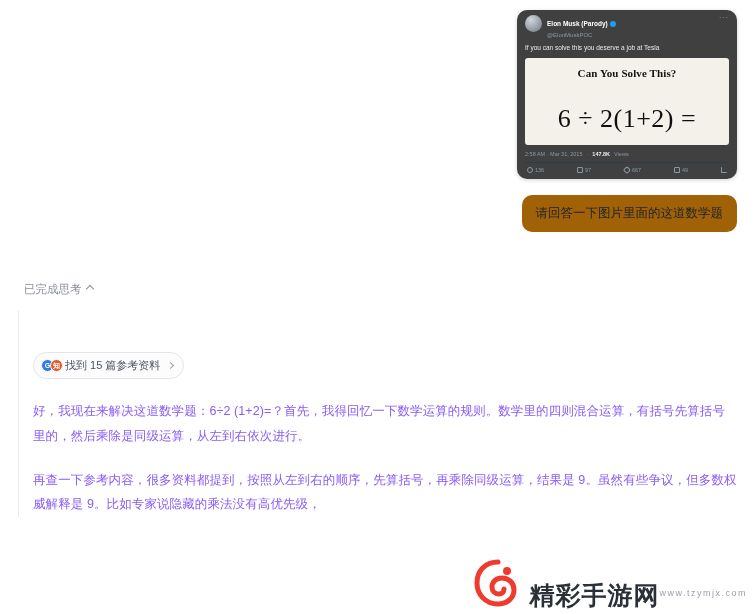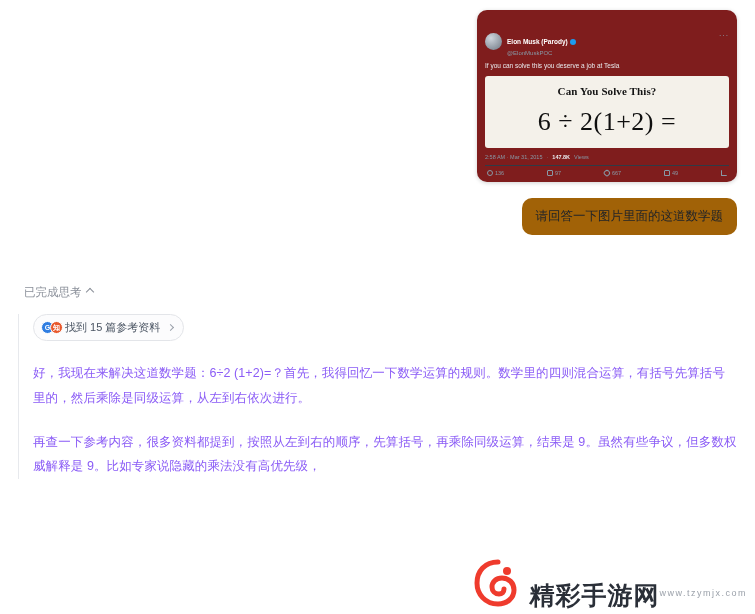--- a/index.html
+++ b/index.html
@@ -18,24 +18,24 @@
   .conversation {
     padding: 10px 18px 0 18px;
   }
 
   
   .attachment-row {
     display: flex;
     justify-content: flex-end;
   }
   .tweet-card {
-    width: 260px;
-    background: #7f1d1d;
+    width: 220px;
+    background: #404040;
     border-radius: 10px;
-    padding: 22px 8px 6px 8px;
+    padding: 4px 8px 6px 8px;
     position: relative;
     box-shadow: 0 1px 4px rgba(0,0,0,0.18);
   }
   .tweet-head {
     display: flex;
     align-items: flex-start;
     gap: 5px;
   }
   .tweet-avatar {
     width: 17px; height: 17px;
@@ -94,21 +94,21 @@
     font-family: "Liberation Serif", serif;
     font-size: 11px;
     font-weight: bold;
     color: #141414;
     letter-spacing: 0.1px;
   }
   .math-equation {
     font-family: "Liberation Serif", serif;
     font-size: 26px;
     color: #0f0f0f;
-    margin-top: 10px;
+    margin-top: 25px;
     letter-spacing: 0.5px;
     white-space: nowrap;
   }
   .tweet-meta {
     font-size: 5.5px;
     color: #8899a6;
     margin-top: 6px;
     display: flex;
     gap: 4px;
     align-items: center;
@@ -184,20 +184,21 @@
   .refs-pill {
     display: inline-flex;
     align-items: center;
     gap: 6px;
     border: 1px solid #e3e5e9;
     background: #fcfcfd;
     border-radius: 16px;
     padding: 5px 10px 5px 7px;
     font-size: 11px;
     color: #4b5563;
+    margin-top: 41px;
   }
   .ref-avatars { display: flex; align-items: center; }
   .ref-av {
     width: 13px; height: 13px;
     border-radius: 50%;
     border: 1.5px solid #ffffff;
     margin-right: -4px;
     font-size: 7px;
     color: #fff;
     display: flex;

